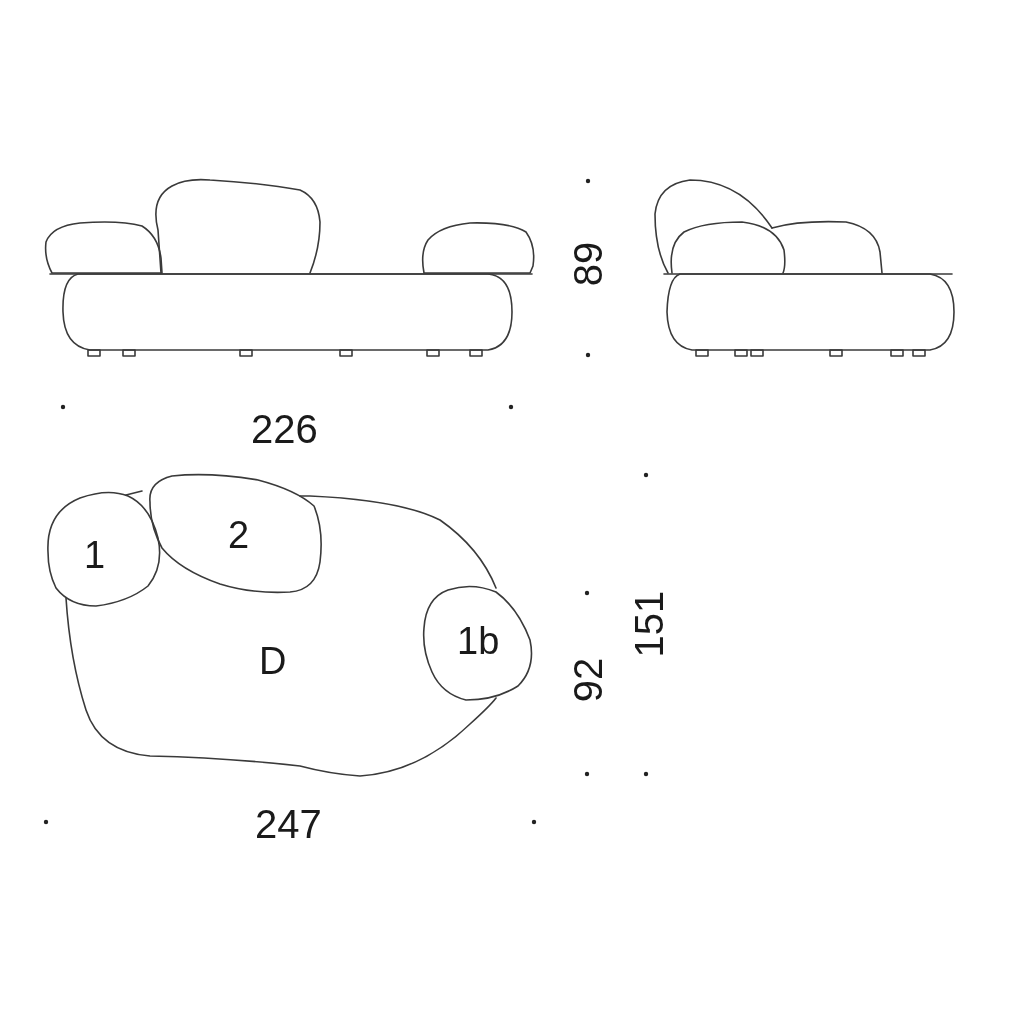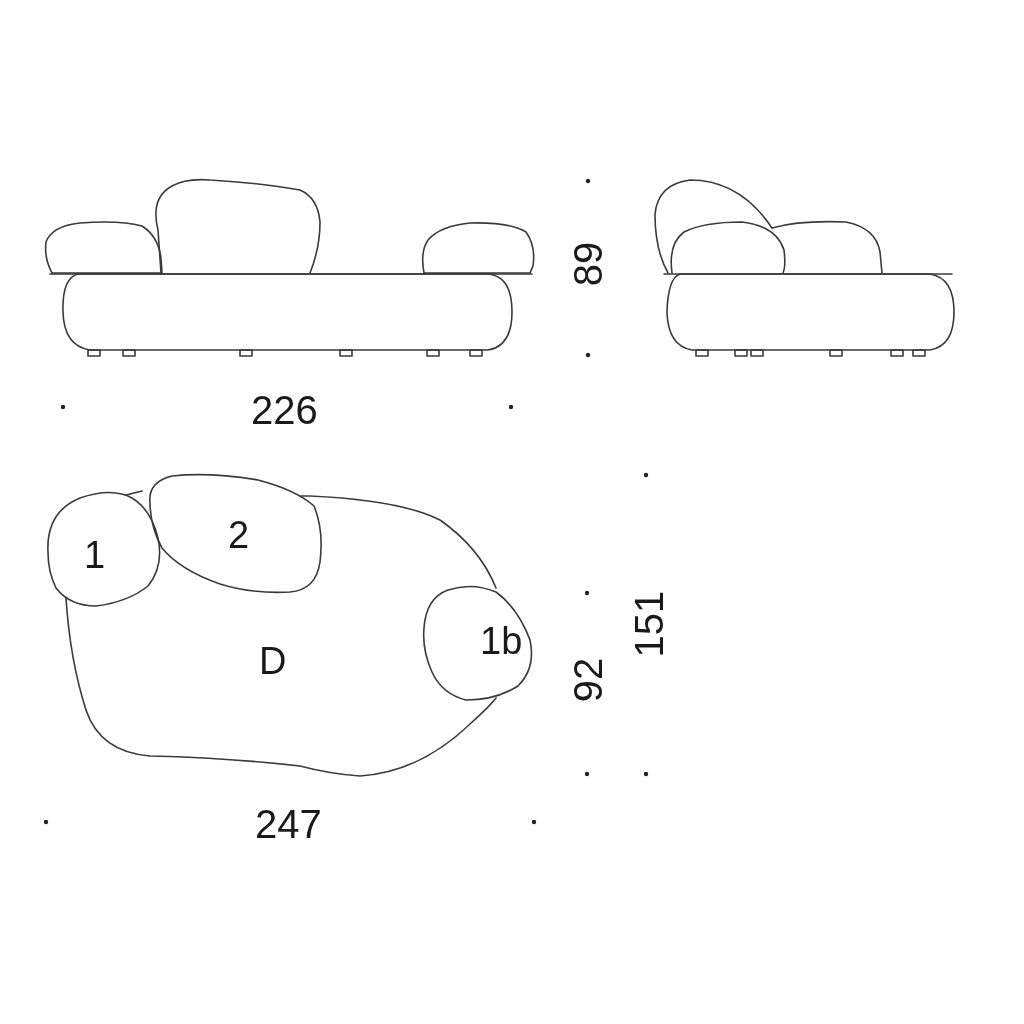--- a/index.html
+++ b/index.html
@@ -75,22 +75,22 @@
     <circle class="dot" cx="588" cy="355" r="2.2"></circle>
     <circle class="dot" cx="646" cy="475" r="2.2"></circle>
     <circle class="dot" cx="587" cy="593" r="2.2"></circle>
     <circle class="dot" cx="587" cy="774" r="2.2"></circle>
     <circle class="dot" cx="646" cy="774" r="2.2"></circle>
     <circle class="dot" cx="46" cy="822" r="2.2"></circle>
     <circle class="dot" cx="534" cy="822" r="2.2"></circle>
   </g>
 </svg>
 
-<div class="label" style="left:251px; top:390px;">226</div>
+<div class="label" style="left:251px; top:409px;">226</div>
 <div class="label rot" style="left:566px; top:244px;">89</div>
 <div class="label" style="left:255px; top:804px;text-align:center;">247</div>
 <div class="label rot" style="left:566px; top:660px;">92</div>
 <div class="label rot" style="left:616px; top:604px;">151</div>
 
 <div class="module-label" style="left:84px; top:536px;">1</div>
 <div class="module-label" style="left:228px; top:516px;">2</div>
-<div class="module-label" style="left:480px; top:622px;">1b</div>
+<div class="module-label" style="left:457px; top:622px;">1b</div>
 <div class="module-label" style="left:259px; top:642px;">D</div>
 
 </body></html>

